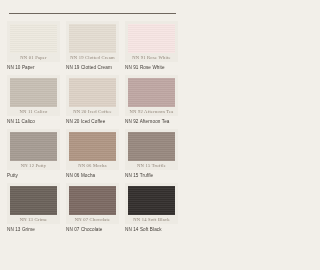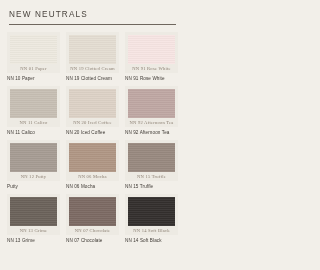--- a/index.html
+++ b/index.html
@@ -94,21 +94,20 @@
     white-space: nowrap;
     overflow: hidden;
   }
 </style>
 </head>
 <body>
 
 <div class="page">
 
   <div class="header">
-    <div class="header-title">NEW NEUTRALS</div>
     <div class="header-rule"></div>
   </div>
 
   <div class="swatch-grid">
       <div class="swatch-cell">
         <div class="swatch-card">
           <div class="swatch-chip" style="background-color: rgb(237, 233, 223);"></div>
           <div class="swatch-strip">NN 01 Paper</div>
         </div>
         <div class="swatch-caption">NN 10 Paper</div>

